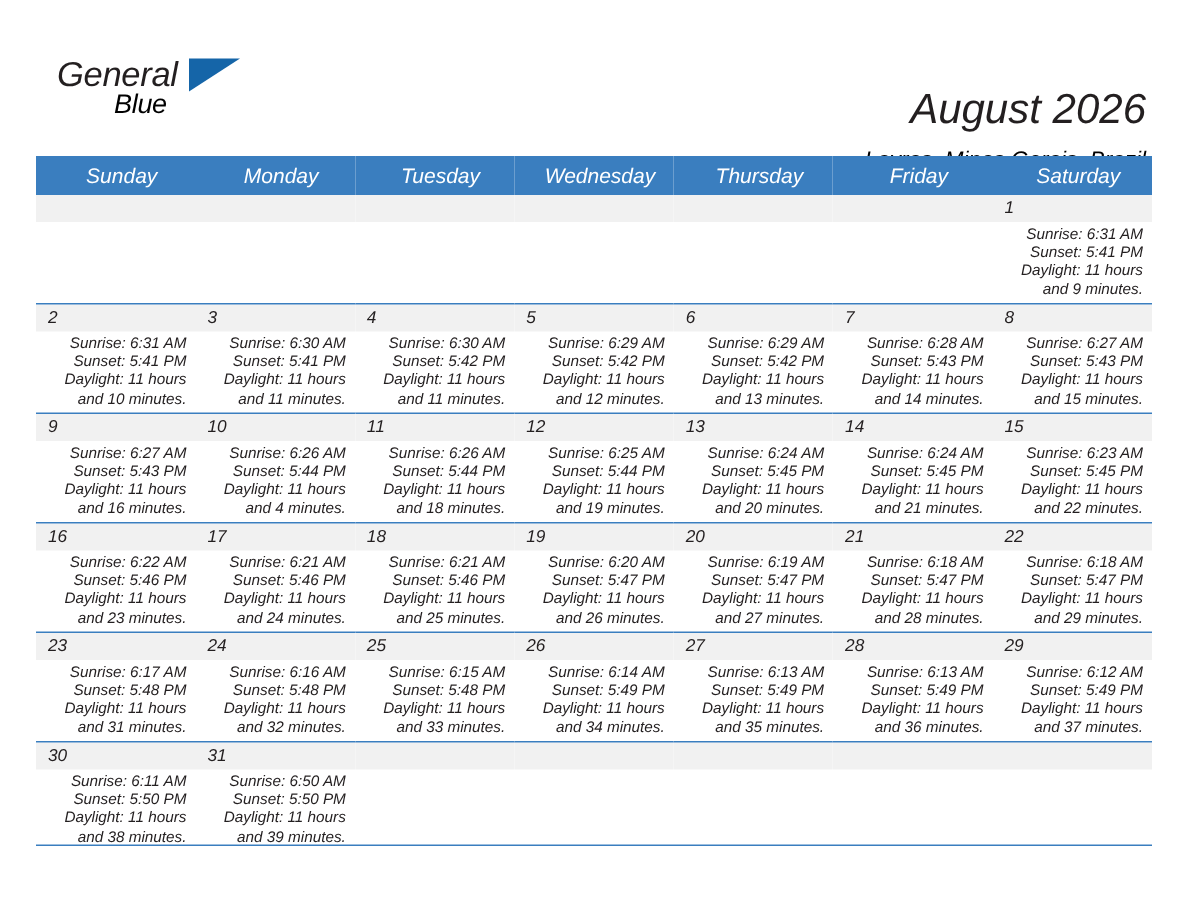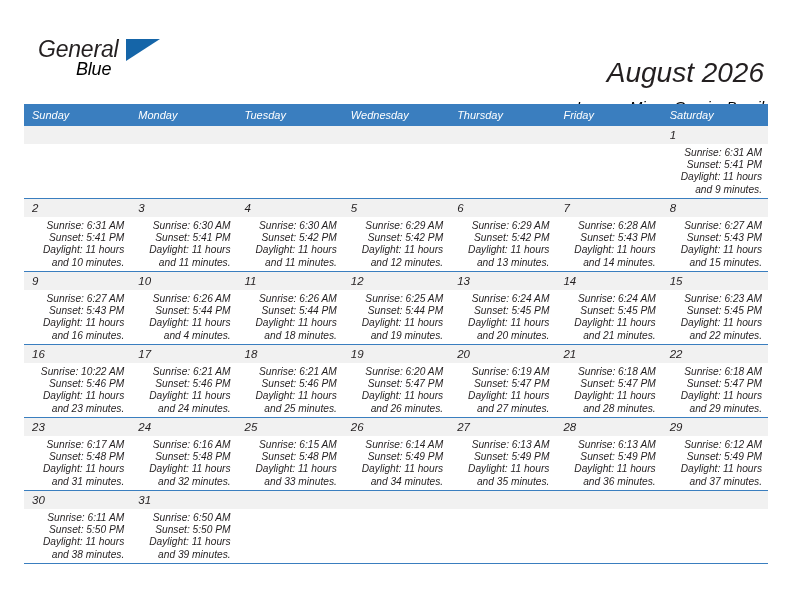--- a/index.html
+++ b/index.html
@@ -95,23 +95,23 @@
     left: 24px;
     top: 104px;
     width: 744px;
     border-collapse: collapse;
     table-layout: fixed;
   }
 
   .calendar th {
     background: #3a7ebf;
     color: #ffffff;
-    font-size: 11px;
+    font-size: 14px;
     font-weight: normal;
-    text-align: left;
+    text-align: center;
     padding: 5px 0 5px 8px;
     height: 12px;
     border: none;
   }
 
   .calendar td {
     vertical-align: top;
     padding: 0;
     border: none;
     width: 106.28px;
@@ -395,21 +395,21 @@
                 <div>and 22 minutes.</div>
               </div>
             </div>
           </td>
         </tr>
         <tr class="week-row">
           <td>
             <div class="cell-inner">
               <div class="daynum">16</div>
               <div class="details">
-                <div>Sunrise: 10:22 AM</div>
+                <div>Sunrise: 6:22 AM</div>
                 <div>Sunset: 5:46 PM</div>
                 <div>Daylight: 11 hours</div>
                 <div>and 23 minutes.</div>
               </div>
             </div>
           </td>
           <td>
             <div class="cell-inner">
               <div class="daynum">17</div>
               <div class="details">

